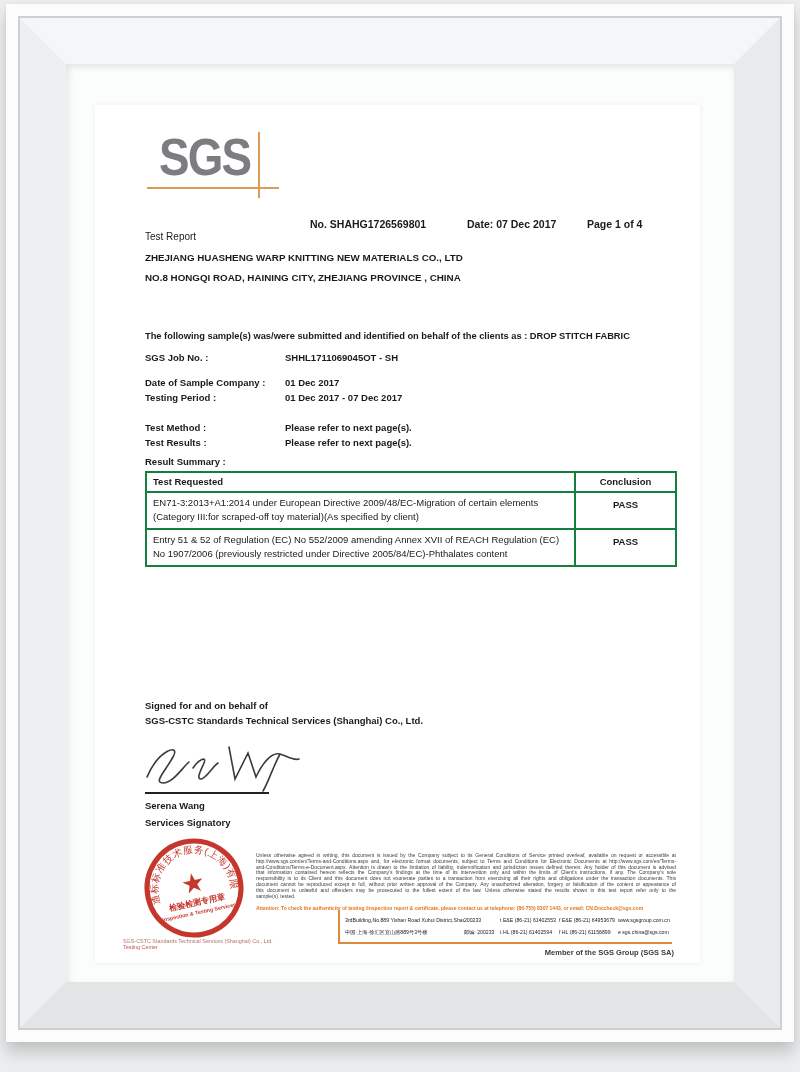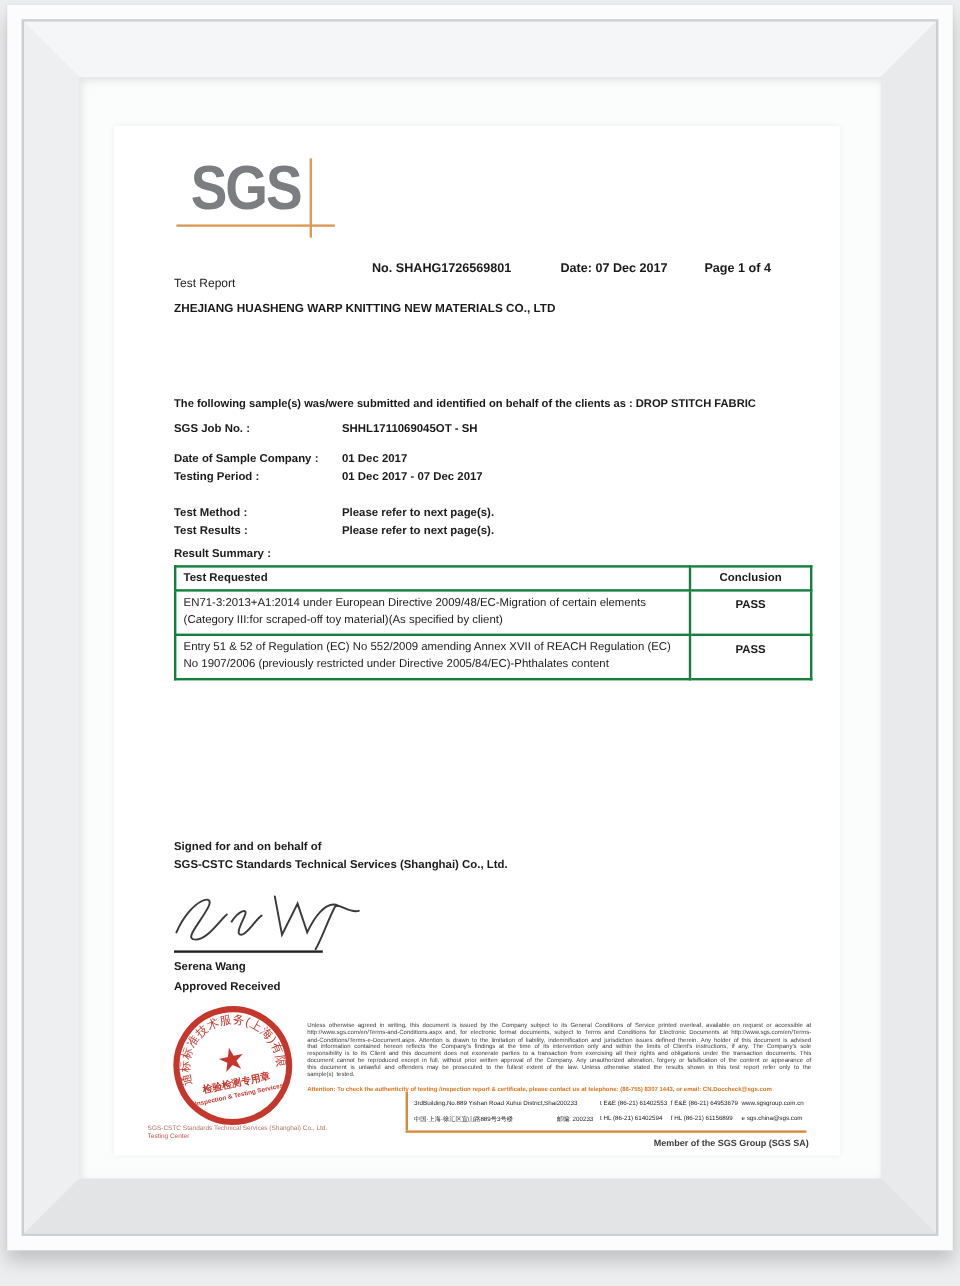--- a/index.html
+++ b/index.html
@@ -92,20 +92,21 @@
       <div class="abs logo-hline"></div>
       <div class="abs logo-vline"></div>
 
       <div class="abs h-title">Test Report</div>
       <div class="abs h-no">No. SHAHG1726569801</div>
       <div class="abs h-date">Date: 07 Dec 2017</div>
       <div class="abs h-page">Page 1 of 4</div>
 
       <div class="abs client">
         <div>ZHEJIANG HUASHENG WARP KNITTING NEW MATERIALS CO., LTD</div>
+        <div>NO.8 HONGQI ROAD, HAINING CITY, ZHEJIANG PROVINCE , CHINA</div>
       </div>
 
       <div class="abs intro">The following sample(s) was/were submitted and identified on behalf of the clients as : DROP STITCH FABRIC</div>
 
       <div class="abs field f0">
         <span class="lbl">SGS Job No. :</span>
         <span>SHHL1711069045OT - SH</span>
       </div>
       <div class="abs field f1">
         <span class="lbl">Date of Sample Company :</span>
@@ -145,21 +146,21 @@
 
       <div class="abs signed">
         <div>Signed for and on behalf of</div>
         <div>SGS-CSTC Standards Technical Services (Shanghai) Co., Ltd.</div>
       </div>
       <svg class="abs sig-svg" width="170" height="58" viewBox="0 0 170 58">
         <path d="M6,40 C18,12 40,6 32,20 C25,33 12,46 22,46 C32,46 42,30 48,25 M52,31 C58,22 66,19 63,26 C60,33 55,42 60,42 C65,42 72,29 77,26 M88,10 L94,42 L107,16 L115,40 C121,27 130,15 139,17 C132,30 127,46 122,54 M139,17 C146,19 152,24 158,22" stroke="#3a3a3a" stroke-width="1.6" fill="none" stroke-linecap="round"></path>
       </svg>
       <div class="abs sig-line"></div>
       <div class="abs sig-name">Serena Wang</div>
-      <div class="abs sig-title">Approved Received</div>
+      <div class="abs sig-title">Services Signatory</div>
 
       <div class="abs fineprint">Unless otherwise agreed in writing, this document is issued by the Company subject to its General Conditions of Service printed overleaf, available on request or accessible at http://www.sgs.com/en/Terms-and-Conditions.aspx and, for electronic format documents, subject to Terms and Conditions for Electronic Documents at http://www.sgs.com/en/Terms-and-Conditions/Terms-e-Document.aspx. Attention is drawn to the limitation of liability, indemnification and jurisdiction issues defined therein. Any holder of this document is advised that information contained hereon reflects the Company's findings at the time of its intervention only and within the limits of Client's instructions, if any. The Company's sole responsibility is to its Client and this document does not exonerate parties to a transaction from exercising all their rights and obligations under the transaction documents. This document cannot be reproduced except in full, without prior written approval of the Company. Any unauthorized alteration, forgery or falsification of the content or appearance of this document is unlawful and offenders may be prosecuted to the fullest extent of the law. Unless otherwise stated the results shown in this test report refer only to the sample(s) tested.</div>
       <div class="abs attention">Attention: To check the authenticity of testing /inspection report &amp; certificate, please contact us at telephone: (86-755) 8307 1443, or email: CN.Doccheck@sgs.com</div>
 
       <svg class="abs stamp" viewBox="0 0 100 100">
         <circle cx="50" cy="50" r="46" fill="none" stroke="#c1271b" stroke-width="5"></circle>
         <defs>
             <path id="arc" d="M15,60 A36,36 0 1,1 85,60" fill="none"></path>
           </defs>
         <text font-size="9.5" fill="#c1271b" letter-spacing="0.5">

